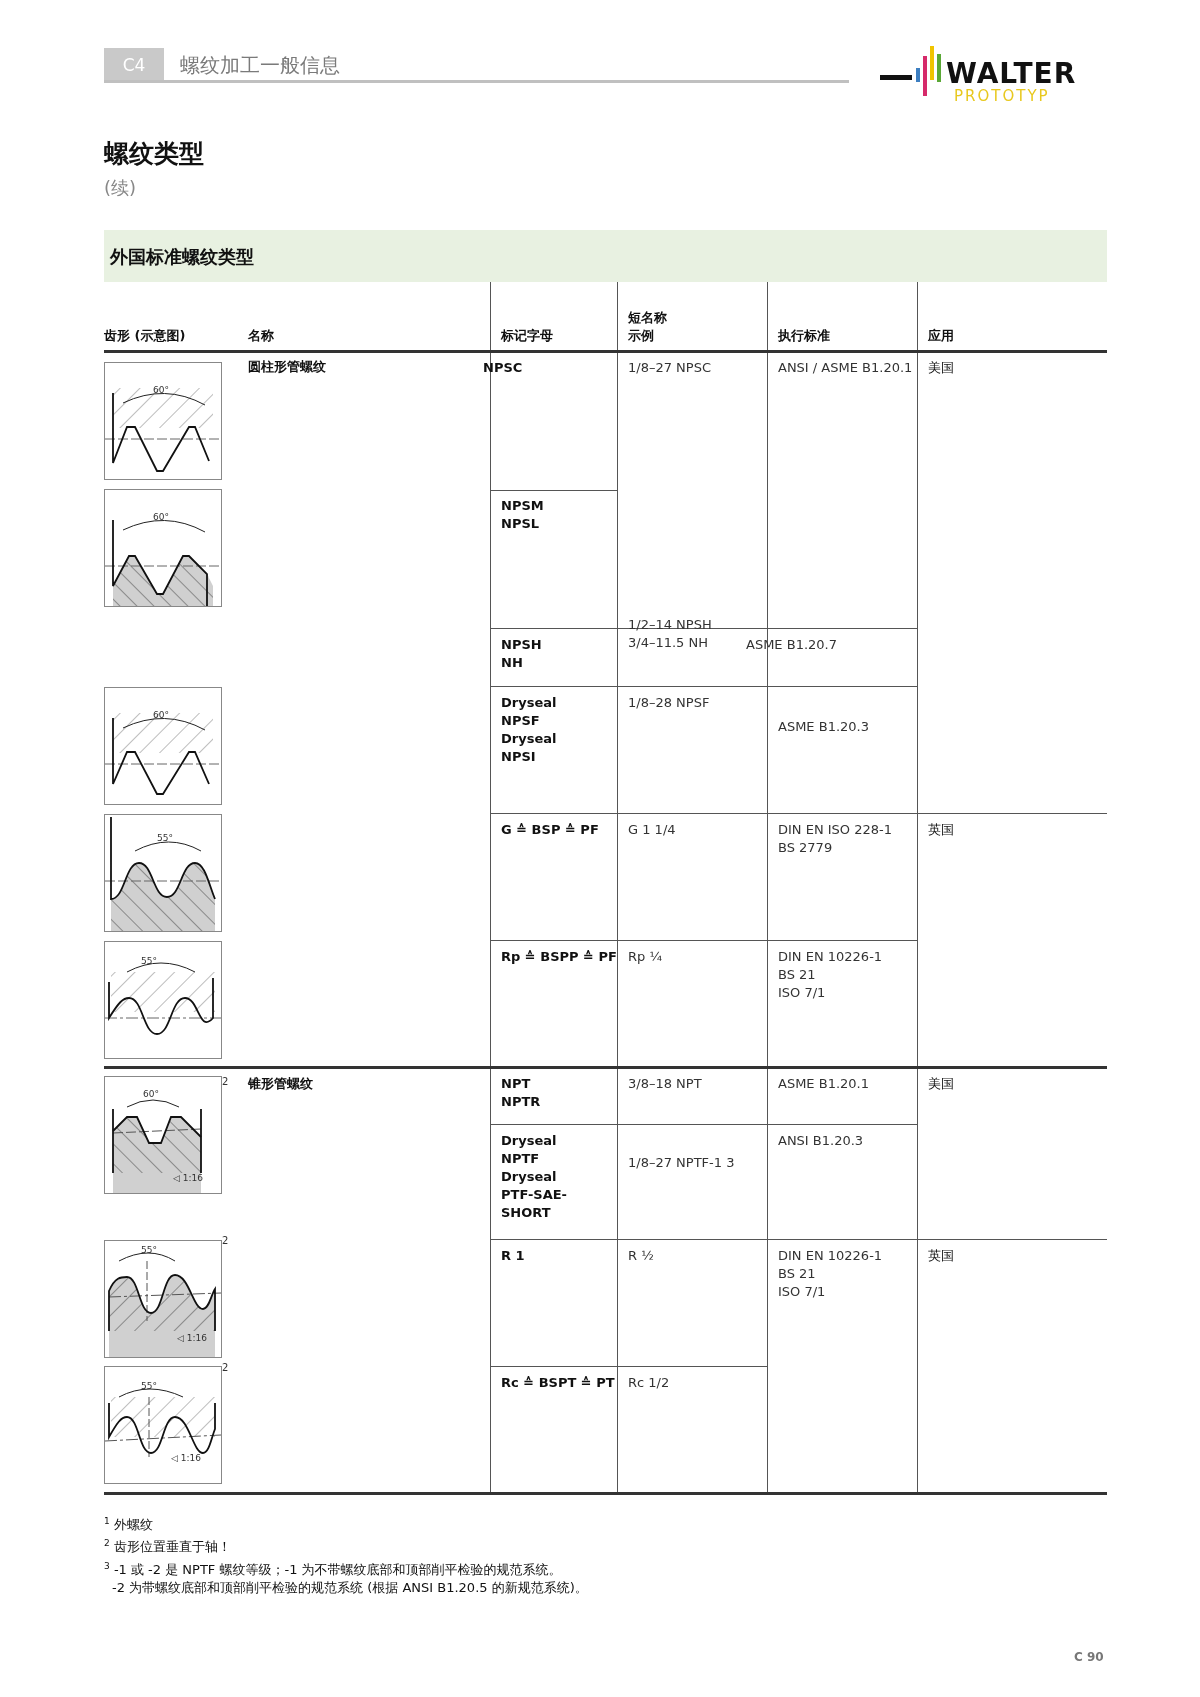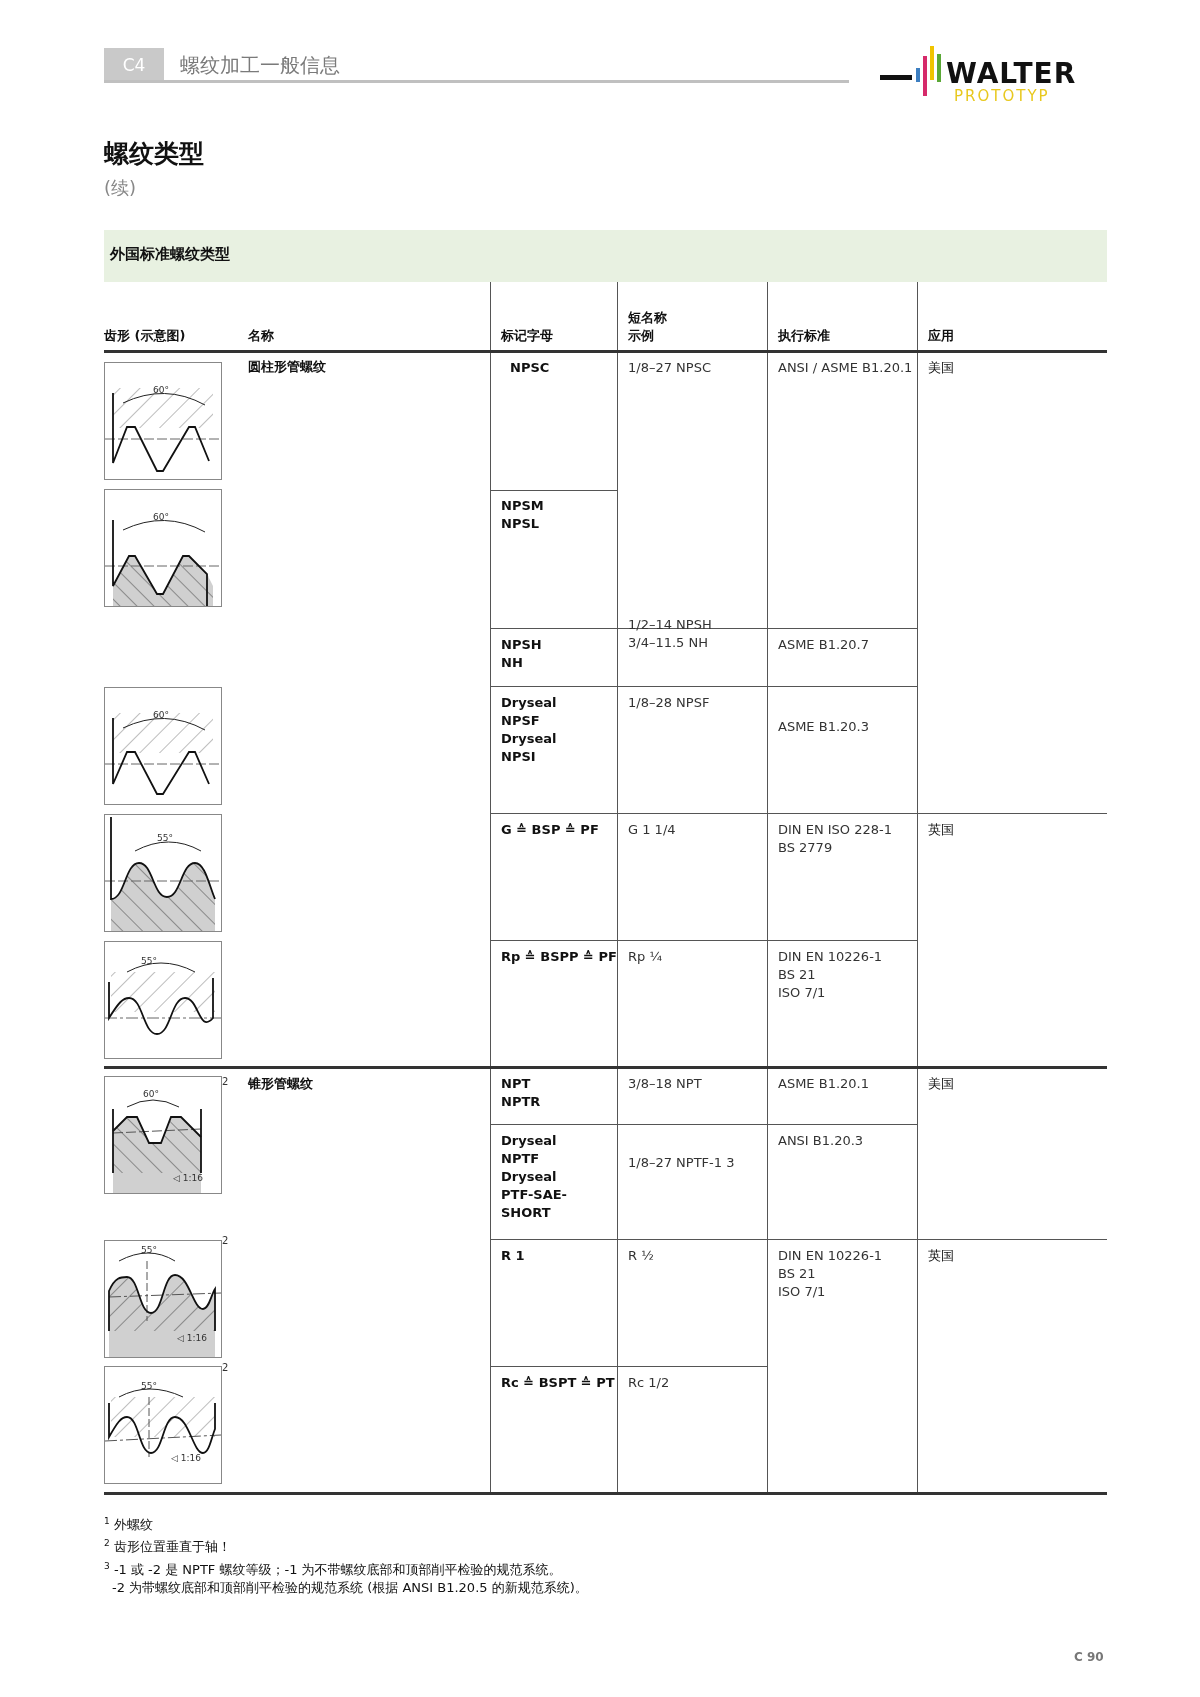--- a/index.html
+++ b/index.html
@@ -5,21 +5,21 @@
   html, body { margin:0; padding:0; background:#fff; }
   body { width:1200px; height:1697px; position:relative; font-family:"DejaVu Sans", "Liberation Sans", sans-serif; color:#111; overflow:hidden; }
   .abs { position:absolute; }
   .chap-box { left:104px; top:48px; width:60px; height:34px; background:#c9c9c9; color:#fff; font-size:17px; display:flex; align-items:center; justify-content:center; }
   .chap-title { left:180px; top:52px; font-size:20px; color:#7a7a7a; }
   .chap-rule { left:104px; top:80px; width:745px; height:3px; background:#c0c0c0; }
   .logo { left:880px; top:44px; width:230px; height:66px; }
   .h1 { left:104px; top:137px; font-size:25px; font-weight:bold; }
   .cont { left:104px; top:176px; font-size:18px; color:#888; }
   .band { left:104px; top:230px; width:1003px; height:52px; background:#e8f1e1; }
-  .band-text { left:110px; top:245px; font-size:15px; font-weight:bold; }
+  .band-text { left:110px; top:245px; font-size:18px; font-weight:bold; }
   .th { font-size:13px; font-weight:bold; line-height:18px; }
   .hline { height:1px; background:#555; }
   .hline.thick { height:3px; background:#333; }
   .vline { width:1px; background:#555; }
   .cell { font-size:13px; line-height:18px; }
   .bold { font-weight:bold; }
   .gray { color:#333; }
   .fig { width:116px; height:116px; border:1.5px solid #888; background:#fff; }
   .fig svg { width:100%; height:100%; display:block; }
   .sup2 { font-size:10px; color:#333; }
@@ -201,39 +201,39 @@
     <line x1="0" y1="74" x2="116" y2="68" stroke="#555" stroke-dasharray="12,3,3,3"></line>
     <line x1="44" y1="30" x2="44" y2="90" stroke="#555" stroke-dasharray="8,3"></line>
     <path d="M4 36 L4 70 C 12 56 16 50 22 50 C 34 50 34 86 46 86 C 58 86 58 50 70 50 C 84 50 88 86 98 86 C 104 86 106 72 110 62 L110 36" fill="none" stroke="#111" stroke-width="1.8"></path>
     <path d="M14 30 Q 44 14 78 30" fill="none" stroke="#222"></path>
     <text x="36" y="22" font-size="9" fill="#333">55°</text>
     <text x="66" y="94" font-size="9" fill="#333">◁ 1:16</text>
   </svg>
 </div>
 <span class="abs sup2" style="left:222px;top:1362px;">2</span>
 
-<div class="abs cell bold" style="left:510px;top:359px;">NPSC</div>
+<div class="abs cell bold" style="left:483px;top:359px;">NPSC</div>
 <div class="abs cell gray" style="left:628px;top:359px;">1/8–27 NPSC</div>
 <div class="abs cell gray" style="left:778px;top:359px;">ANSI / ASME B1.20.1</div>
 <div class="abs cell" style="left:928px;top:359px;">美国</div>
 
 <div class="abs cell bold" style="left:501px;top:497px;">
   <div>NPSM</div>
   <div>NPSL</div>
 </div>
 
 <div class="abs cell bold" style="left:501px;top:636px;">
   <div>NPSH</div>
   <div>NH</div>
 </div>
 <div class="abs cell gray" style="left:628px;top:616px;">
   <div>1/2–14 NPSH</div>
   <div>3/4–11.5 NH</div>
 </div>
-<div class="abs cell gray" style="left:778px;top:636px;">ASME B1.20.7</div>
+<div class="abs cell gray" style="left:746px;top:636px;">ASME B1.20.7</div>
 
 <div class="abs cell bold" style="left:501px;top:694px;">
   <div>Dryseal</div>
   <div>NPSF</div>
   <div>Dryseal</div>
   <div>NPSI</div>
 </div>
 <div class="abs cell gray" style="left:628px;top:694px;">1/8–28 NPSF</div>
 <div class="abs cell gray" style="left:778px;top:694px;margin-top:24px;">ASME B1.20.3</div>
 

